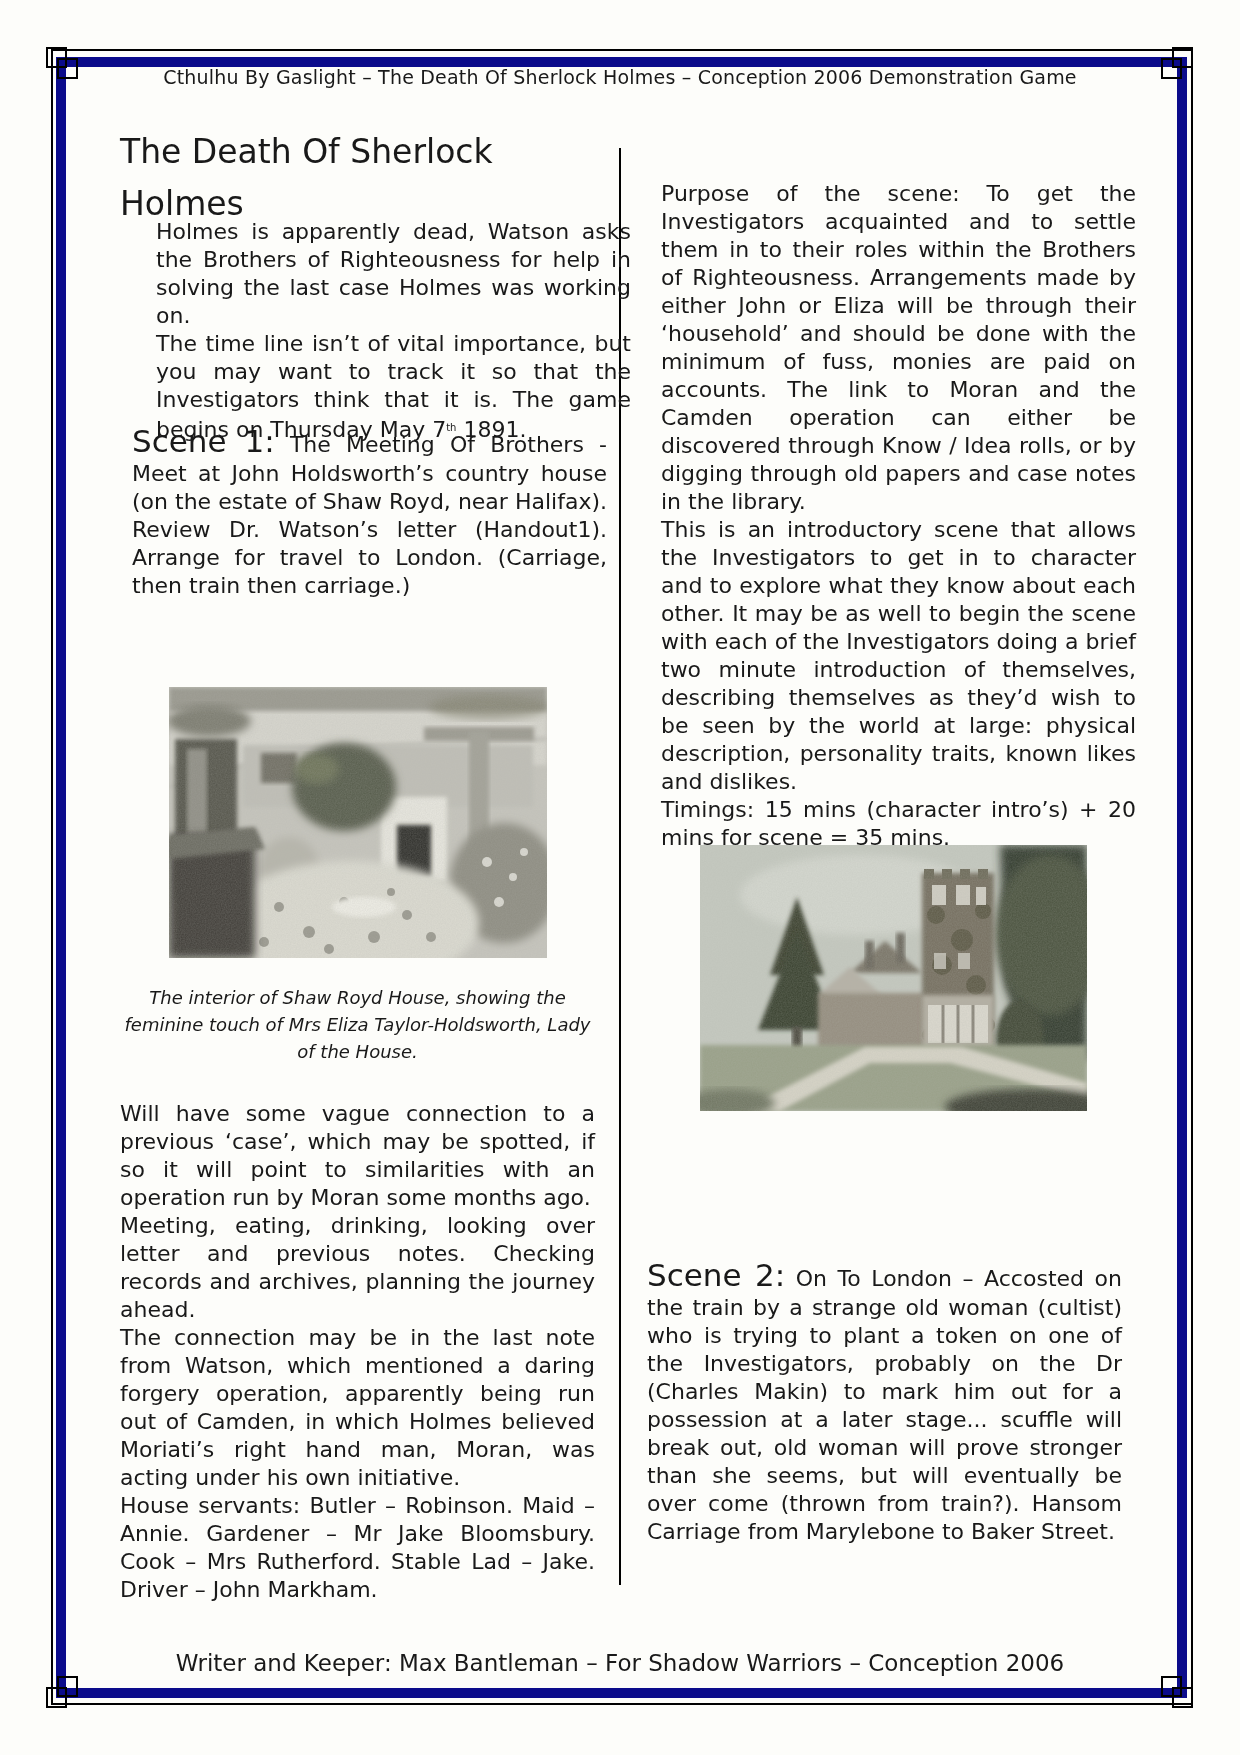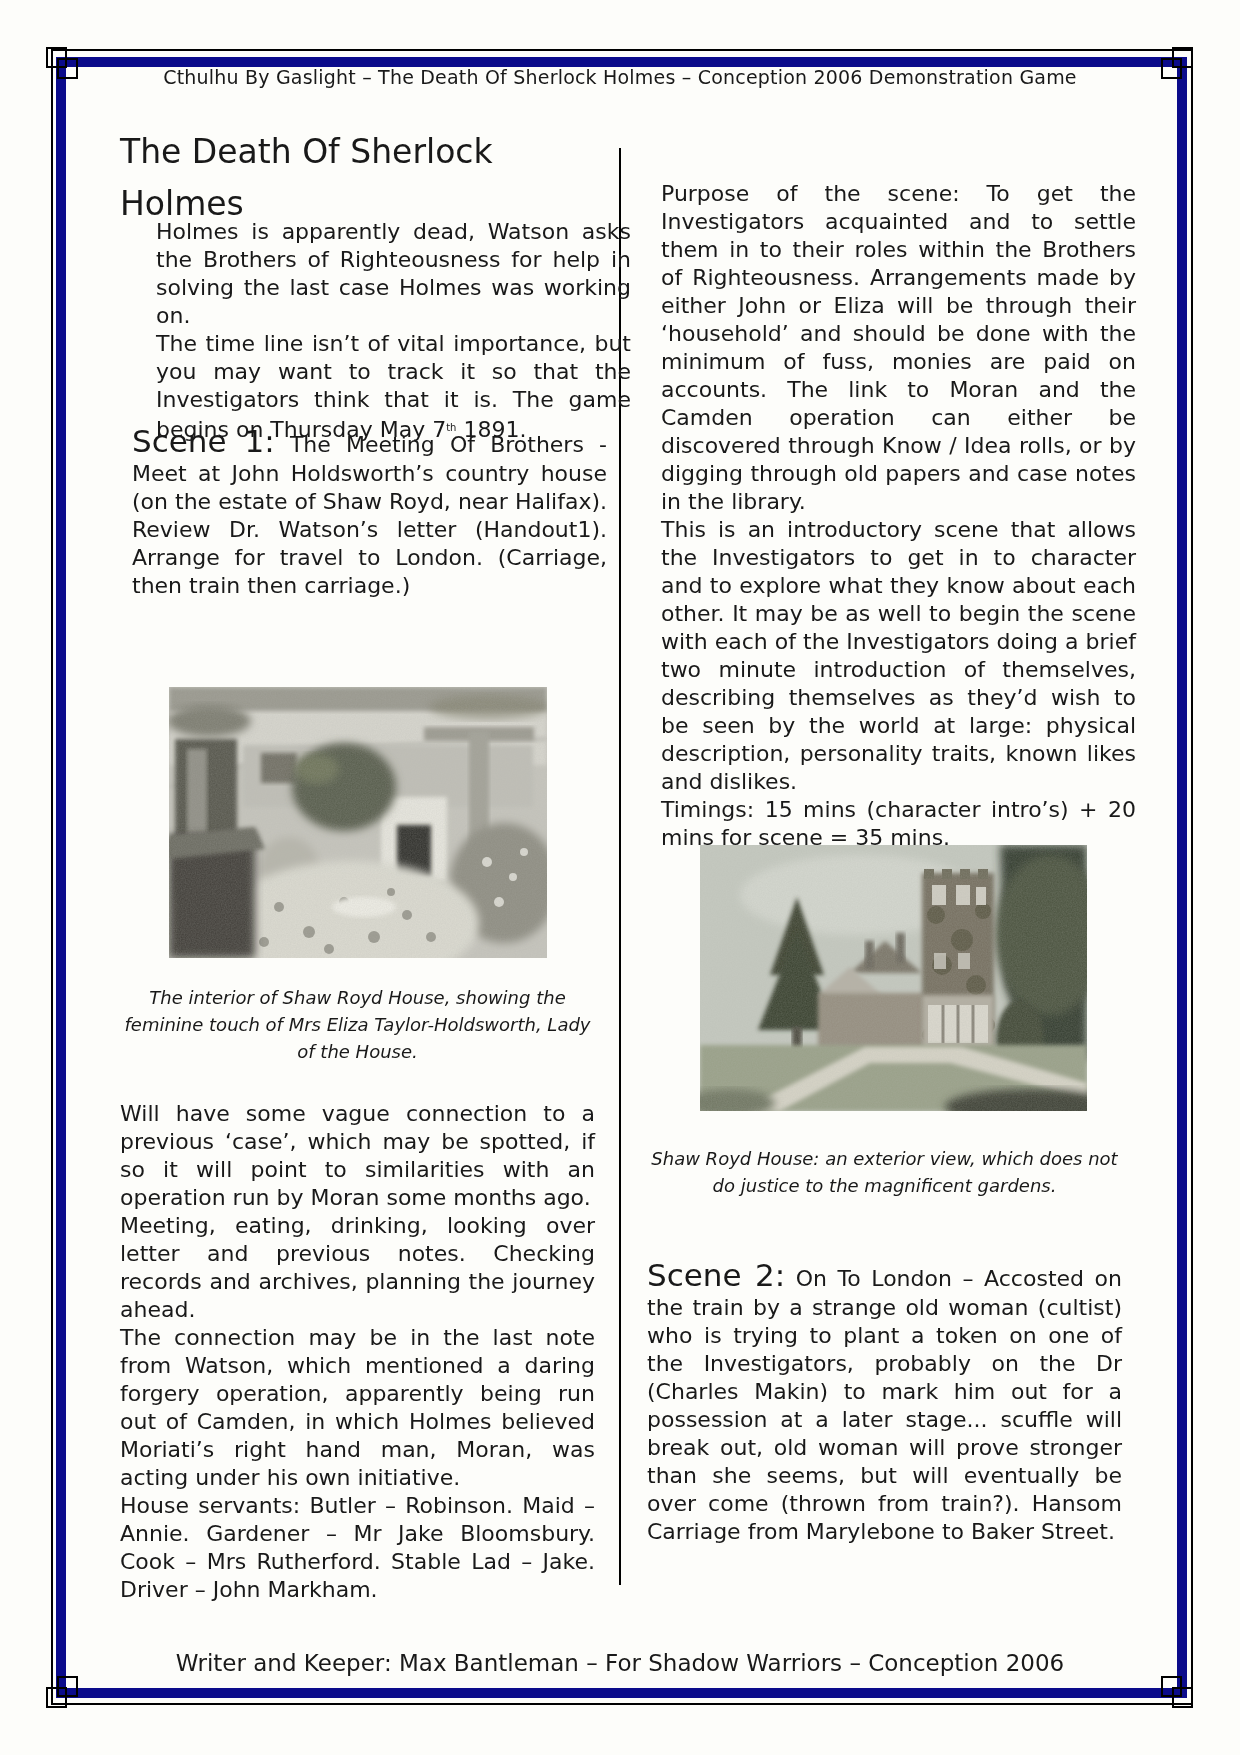--- a/index.html
+++ b/index.html
@@ -200,19 +200,18 @@
         </g>
       <ellipse cx="320" cy="195" rx="24" ry="40" fill="#3f4635" filter="url(#eb2)"></ellipse>
       <rect y="200" width="387" height="66" fill="#99a088" filter="url(#eb2)"></rect>
       <polygon points="40,266 165,202 262,202 387,238 387,254 250,218 170,218 80,266" fill="#d7d4c7" filter="url(#eb2)"></polygon>
       <ellipse cx="330" cy="262" rx="85" ry="18" fill="#3c4134" filter="url(#eb4)"></ellipse>
       <ellipse cx="30" cy="258" rx="45" ry="14" fill="#6f7662" filter="url(#eb4)"></ellipse>
       <rect width="387" height="266" filter="url(#egrain)"></rect>
     </svg>
   </div>
 
-  <div class="caption" style="left:647px; top:1145px;">Shaw Royd House: an exterior view, which does not do justice to the magnificent gardens.</div>
 
   <div class="col" style="left:647px; top:1256px;">
     <p><span class="scene-label">Scene 2:</span><span> On To London – Accosted on the train by a strange old woman (cultist) who is trying to plant a token on one of the Investigators, probably on the Dr (Charles Makin) to mark him out for a possession at a later stage... scuffle will break out, old woman will prove stronger than she seems, but will eventually be over come (thrown from train?). Hansom Carriage from Marylebone to Baker Street.</span></p>
   </div>
 
 </div>
 
 </body></html>

